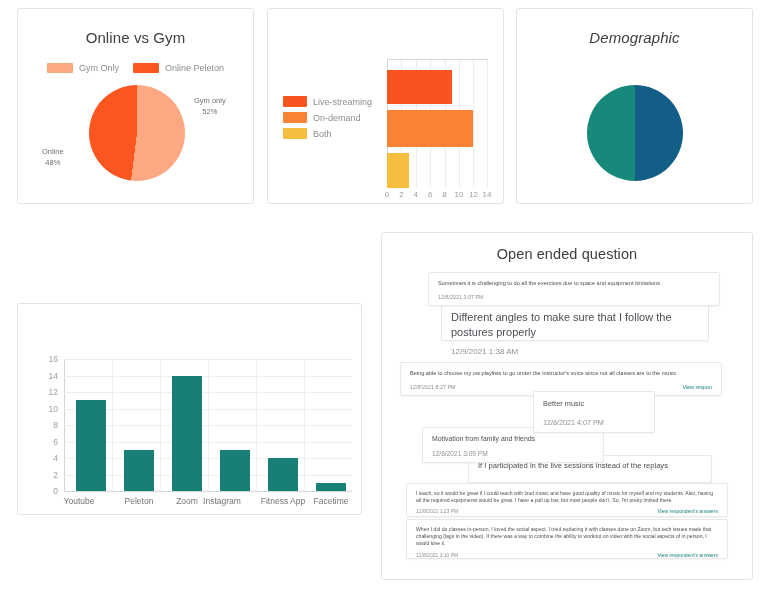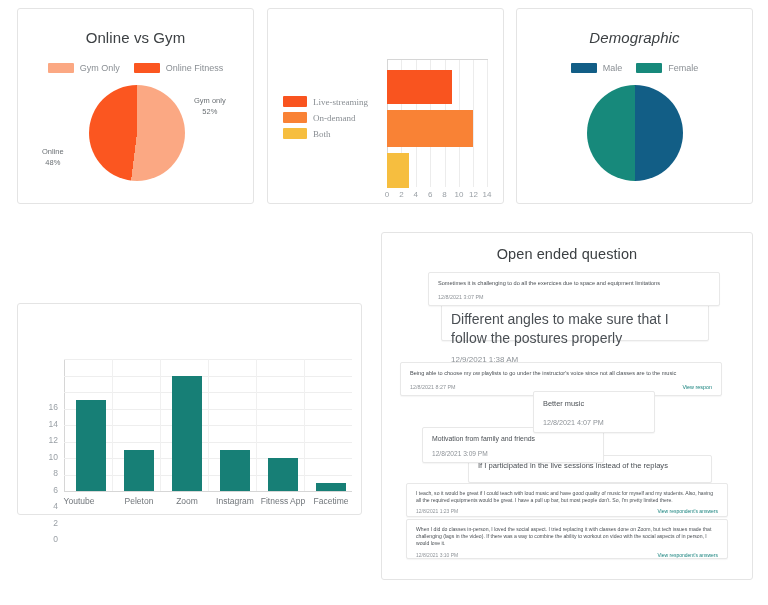--- a/index.html
+++ b/index.html
@@ -46,21 +46,21 @@
   .hbar { position: absolute; left: 0; }
   .hbar-tick { position: absolute; font-size: 8px; color: #9aa0a6; transform: translateX(-50%); }
 
   
   .vbar-plot { position: absolute; }
   .vbar-gridline { position: absolute; left: 0; right: 0; height: 1px; background: #eeeeee; }
   .vbar-xline { position: absolute; left: 0; right: 0; height: 1px; background: #d6d6d6; }
   .vbar-yline { position: absolute; top: 0; bottom: 0; width: 1px; background: #d6d6d6; }
   .vbar-colsep { position:absolute; top:0; bottom:0; width:1px; background:#f0f0f0; }
   .vbar { position: absolute; bottom: 0; }
-  .vbar-ytick { position: absolute; font-size: 8.5px; color: #9aa0a6; right: 0; transform: translateY(-50%); text-align:right;margin-top:48px; }
+  .vbar-ytick { position: absolute; font-size: 8.5px; color: #9aa0a6; right: 0; transform: translateY(-50%); text-align:right; }
   .vbar-xtick { position: absolute; font-size: 8.5px; color: #70757a; text-align: center; transform: translateX(-50%); white-space: nowrap; }
 
   
   .resp {
     position: absolute;
     background: #ffffff;
     border: 1px solid #e8e8e8;
     border-radius: 2px;
     box-shadow: 0 1px 1px rgba(0,0,0,.04);
     padding: 7px 9px;
@@ -78,42 +78,42 @@
   <div class="card" style="left:17px; top:8px; width:237px; height:196px;">
     <div class="card-title" style="margin-top:20px;">Online vs Gym</div>
 
     <div class="legend" style="margin-top:17px;">
       <div class="legend-item">
         <span class="legend-swatch" style="background:#FBA883;"></span>
         <span class="legend-label">Gym Only</span>
       </div>
       <div class="legend-item">
         <span class="legend-swatch" style="background:#FB5620;"></span>
-        <span class="legend-label">Online Fitness</span>
+        <span class="legend-label">Online Peleton</span>
       </div>
     </div>
 
     <div class="pie" style="position:absolute; left:71px; top:76px; width:96px; height:96px;
                 background: conic-gradient(from 0deg,
                   #FBA883 0deg 187.2deg,
                   #FB5620 187.2deg 360deg);">
     </div>
     <div class="pie-label" style="left:176px; top:87px;">
       <span>Gym only</span><br>
       <span>52%</span>
     </div>
     <div class="pie-label" style="left:24px; top:138px;">
       <span>Online</span><br>
       <span>48%</span>
     </div>
   </div>
 
   <div class="card" style="left:267px; top:8px; width:237px; height:196px;">
 
-    <div style="position:absolute; left:15px; top:87px;font-family:Liberation Serif, serif;">
+    <div style="position:absolute; left:15px; top:87px;">
       <div class="legend-item" style="margin-bottom:5px;">
         <span class="legend-swatch" style="background:#F9541F;width:24px;height:11px;"></span>
         <span class="legend-label">Live-streaming</span>
       </div>
       <div class="legend-item" style="margin-bottom:5px;">
         <span class="legend-swatch" style="background:#F98235;width:24px;height:11px;"></span>
         <span class="legend-label">On-demand</span>
       </div>
       <div class="legend-item">
         <span class="legend-swatch" style="background:#F6BE3F;width:24px;height:11px;"></span>
@@ -146,30 +146,20 @@
       <span class="hbar-tick" style="left:57.6px;">8</span>
       <span class="hbar-tick" style="left:72px;">10</span>
       <span class="hbar-tick" style="left:86.4px;">12</span>
       <span class="hbar-tick" style="left:100px;">14</span>
     </div>
   </div>
 
   <div class="card" style="left:516px; top:8px; width:237px; height:196px;">
     <div class="card-title" style="margin-top:20px;font-style:italic;">Demographic</div>
 
-    <div class="legend" style="margin-top:17px;">
-      <div class="legend-item">
-        <span class="legend-swatch" style="background:#125E86;"></span>
-        <span class="legend-label">Male</span>
-      </div>
-      <div class="legend-item">
-        <span class="legend-swatch" style="background:#17897B;"></span>
-        <span class="legend-label">Female</span>
-      </div>
-    </div>
 
     <div class="pie" style="position:absolute; left:70px; top:76px; width:96px; height:96px;
                 background: conic-gradient(from 0deg,
                   #125E86 0deg 180deg,
                   #17897B 180deg 360deg);"></div>
   </div>
 
   <div class="card" style="left:17px; top:303px; width:345px; height:212px;">
 
     <div style="position:absolute; left:14px; top:55px; width:26px; height:132px;">
@@ -207,39 +197,39 @@
       <div class="vbar" style="left:108px; width:30px; height:115.5px; background:#177F76;"></div>
       <div class="vbar" style="left:156px; width:30px; height:41.25px; background:#177F76;"></div>
       <div class="vbar" style="left:204px; width:30px; height:33px;    background:#177F76;"></div>
       <div class="vbar" style="left:252px; width:30px; height:8.25px;  background:#177F76;"></div>
     </div>
 
     <div style="position:absolute; left:46px; top:192px; width:288px;">
       <span class="vbar-xtick" style="left:15px;">Youtube</span>
       <span class="vbar-xtick" style="left:75px;">Peleton</span>
       <span class="vbar-xtick" style="left:123px;">Zoom</span>
-      <span class="vbar-xtick" style="left:171px;">Instagram</span>
+      <span class="vbar-xtick" style="left:158px;">Instagram</span>
       <span class="vbar-xtick" style="left:219px;">Fitness App</span>
       <span class="vbar-xtick" style="left:267px;">Facetime</span>
     </div>
   </div>
 
   <div class="card" style="left:381px; top:232px; width:372px; height:348px;">
     <div class="card-title" style="margin-top:13px; font-size:14.5px;">Open ended question</div>
   </div>
 
   <div class="resp" style="left:428px; top:272px; width:292px; height:34px; z-index:4;">
     <div class="resp-text" style="font-size:5.6px;">Sometimes it is challenging to do all the exercices due to space and equipment limitations</div>
     <div class="resp-meta" style="margin-top:6px;">
       <span class="resp-time" style="font-size:5.4px;">12/8/2021 3:07 PM</span>
     </div>
   </div>
 
   <div class="resp" style="left:441px; top:303px; width:268px; height:38px; z-index:3; padding:6px 9px;">
-    <div class="resp-text" style="font-size:14px;">Different angles to make sure that I follow the postures properly</div>
+    <div class="resp-text" style="font-size:11px;">Different angles to make sure that I follow the postures properly</div>
     <div class="resp-meta" style="margin-top:7px;">
       <span class="resp-time" style="font-size:8px;">12/9/2021 1:38 AM</span>
     </div>
   </div>
 
   <div class="resp" style="left:400px; top:362px; width:322px; height:34px; z-index:4;">
     <div class="resp-text" style="font-size:5.6px;">Being able to choose my ow playlists to go under the instructor's voice since not all classes are to the music</div>
     <div class="resp-meta" style="margin-top:6px;">
       <span class="resp-time" style="font-size:5.4px;">12/8/2021 8:27 PM</span>
       <span class="resp-link" style="font-size:5.4px;">View respon</span>

